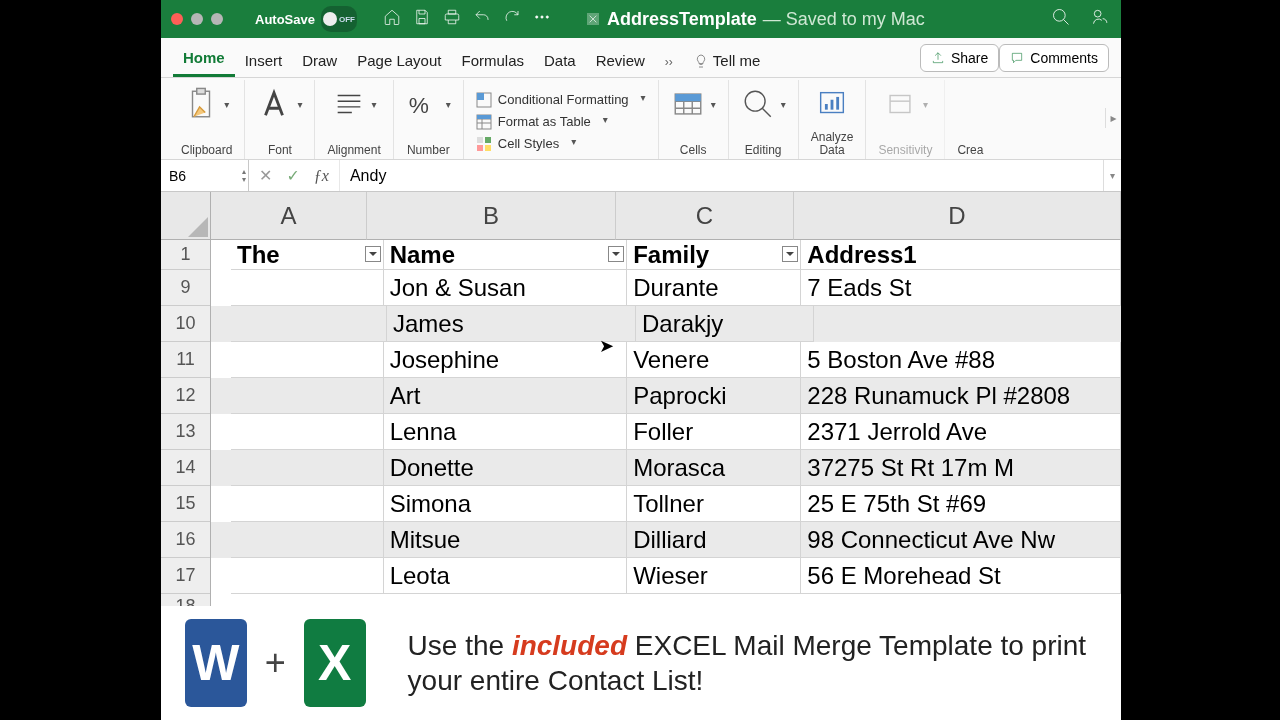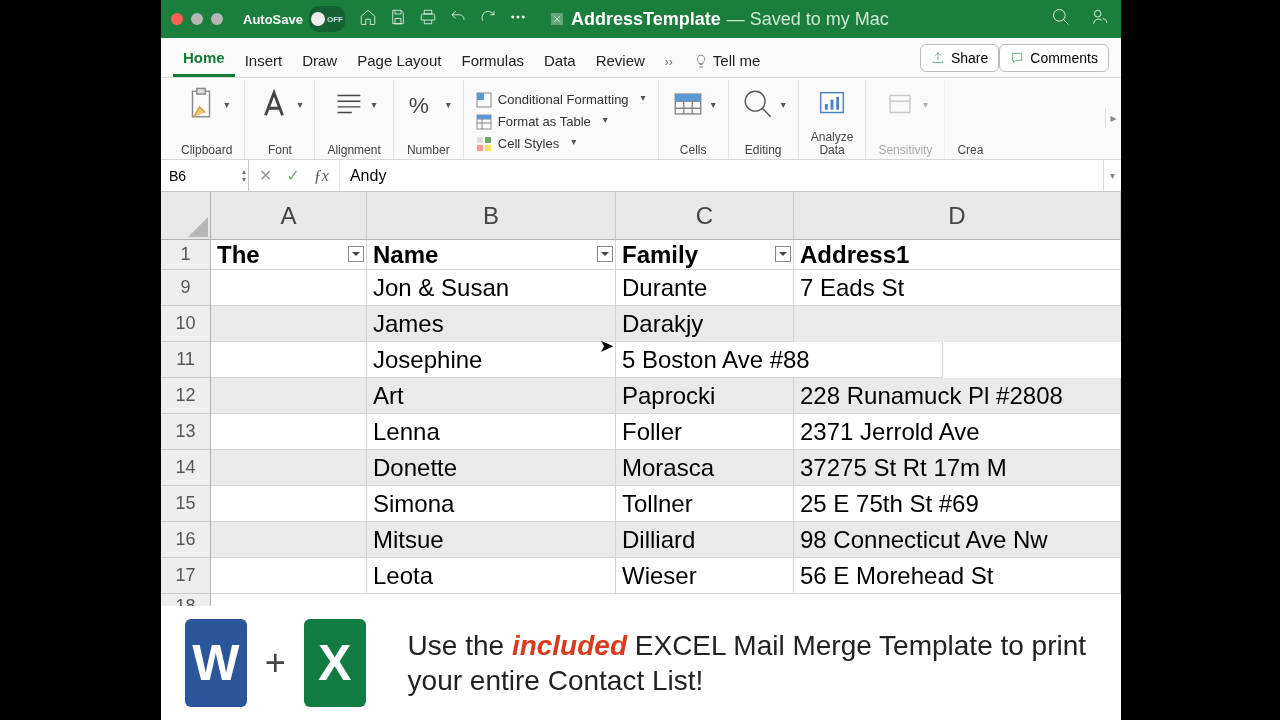--- a/index.html
+++ b/index.html
@@ -1,18 +1,18 @@
 <!DOCTYPE html>
 <html><head>
 <meta charset="utf-8">
 <style>
 * { box-sizing: border-box; margin: 0; padding: 0; font-family: -apple-system, "Helvetica Neue", Arial, sans-serif; }
 body { background: #000; width: 1280px; height: 720px; overflow: hidden; }
 .app { position: absolute; left: 161px; top: 0; width: 960px; height: 720px; background: #fff; }
-.titlebar { height: 38px; background: #1a7e3d; display: flex; align-items: center; padding: 0 10px; color: #fff; gap: 8px; }
+.titlebar { height: 38px; background: #1a7e3d; display: flex; align-items: center; padding: 0 10px; color: #fff; gap: 20px; }
 .traffic { display: flex; gap: 8px; align-items: center; margin-right: 12px; }
 .tl { width: 12px; height: 12px; border-radius: 50%; }
 .autosave { display: flex; align-items: center; gap: 6px; font-size: 13px; font-weight: 600; color: #fff; margin-right: 6px;}
 .toggle { width: 36px; height: 26px; background: #146131; border-radius: 10px; display: flex; align-items: center; padding: 0 2px; font-size: 8px; color: #cde; }
 .toggle .knob { width: 14px; height: 14px; border-radius: 50%; background: #eee; margin-right: 2px;}
 .qat { display: flex; gap: 12px; align-items: center; }
 .qicon svg { width: 18px; height: 18px; stroke: #fff; fill: none; }
 .doctitle { display: flex; align-items: center; gap: 6px; margin-left: 14px; font-size: 18px; }
 .doctitle .dt2 { color: #cfe8d4; }
 .tbar-right { margin-left: auto; display: flex; gap: 20px; }
@@ -45,21 +45,21 @@
 .rowhdrs { width: 50px; border-right: 1px solid #b0b0b0; }
 .selectall { height: 48px; background: #e8e8e8; border-bottom: 1px solid #b0b0b0; position: relative; }
 .selectall::after { content: ""; position: absolute; right: 2px; bottom: 2px; border: 10px solid transparent; border-right-color: #b7b7b7; border-bottom-color: #b7b7b7; }
 .rowhdr { height: 36px; background: #eee; border-bottom: 1px solid #ccc; display: flex; align-items: center; justify-content: center; font-size: 18px; color: #555; }
 .rowhdr.hdrrow { height: 30px; }
 .rowhdr.partial { height: 24px; border-bottom: none;}
 .cols { flex: 1; overflow: hidden; position: relative;}
 .colhdrs { display: flex; height: 48px; }
 .colhdr { background: #e8e8e8; border-right: 1px solid #ccc; border-bottom: 1px solid #b0b0b0; display: flex; align-items: center; justify-content: center; font-size: 24px; color: #444; }
 .colA { width: 156px; } .colB { width: 249px; } .colC { width: 178px; } .colD { width: 327px; }
-.datarow { display: flex; height: 36px; }
+.datarow { display: flex; height: 36px; padding-left: 20px; }
 .datarow.hdr { height: 30px; font-weight: 700; font-size: 24px; background: #fff;}
 .cell { border-right: 1px solid #d4d4d4; border-bottom: 1px solid #d4d4d4; padding: 0 6px; display: flex; align-items: center; font-size: 24px; color: #000; overflow: hidden; white-space: nowrap; position: relative;}
 .datarow.striped { background: #eaeaea; }
 .filter { position: absolute; right: 2px; top: 6px; width: 16px; height: 16px; border: 1px solid #888; background: #fff; display: flex; align-items: center; justify-content: center; }
 .filter::after { content:""; border: 4px solid transparent; border-top-color: #444; margin-top: 4px;}
 .cursor { position: absolute; left: 388px; top: 143px; font-size: 18px; pointer-events: none; }
 .promo { position: absolute; left: 0; bottom: 0; right: 0; height: 114px; background: #fff; display: flex; align-items: center; padding: 0 24px; gap: 14px; }
 .wicon, .xicon { width: 88px; height: 88px; border-radius: 6px; display: flex; align-items: center; justify-content: center; position: relative;}
 .wicon { background: #2b579a; } .xicon { background: #107c41; }
 .appletter { font-size: 50px; font-weight: 700; color: #fff; font-family: "Segoe UI", Arial; }
@@ -339,20 +339,21 @@
           <div class="cell colD">7 Eads St</div>
       </div>
       <div class="datarow striped">
         <div class="cell colA"></div>
           <div class="cell colB">James</div>
           <div class="cell colC">Darakjy</div>
       </div>
       <div class="datarow">
         <div class="cell colA"></div>
           <div class="cell colB">Josephine</div>
+          <div class="cell colC">Venere</div>
           <div class="cell colD">5 Boston Ave #88</div>
       </div>
       <div class="datarow striped">
         <div class="cell colA"></div>
           <div class="cell colB">Art</div>
           <div class="cell colC">Paprocki</div>
           <div class="cell colD">228 Runamuck Pl #2808</div>
       </div>
       <div class="datarow">
         <div class="cell colA"></div>

